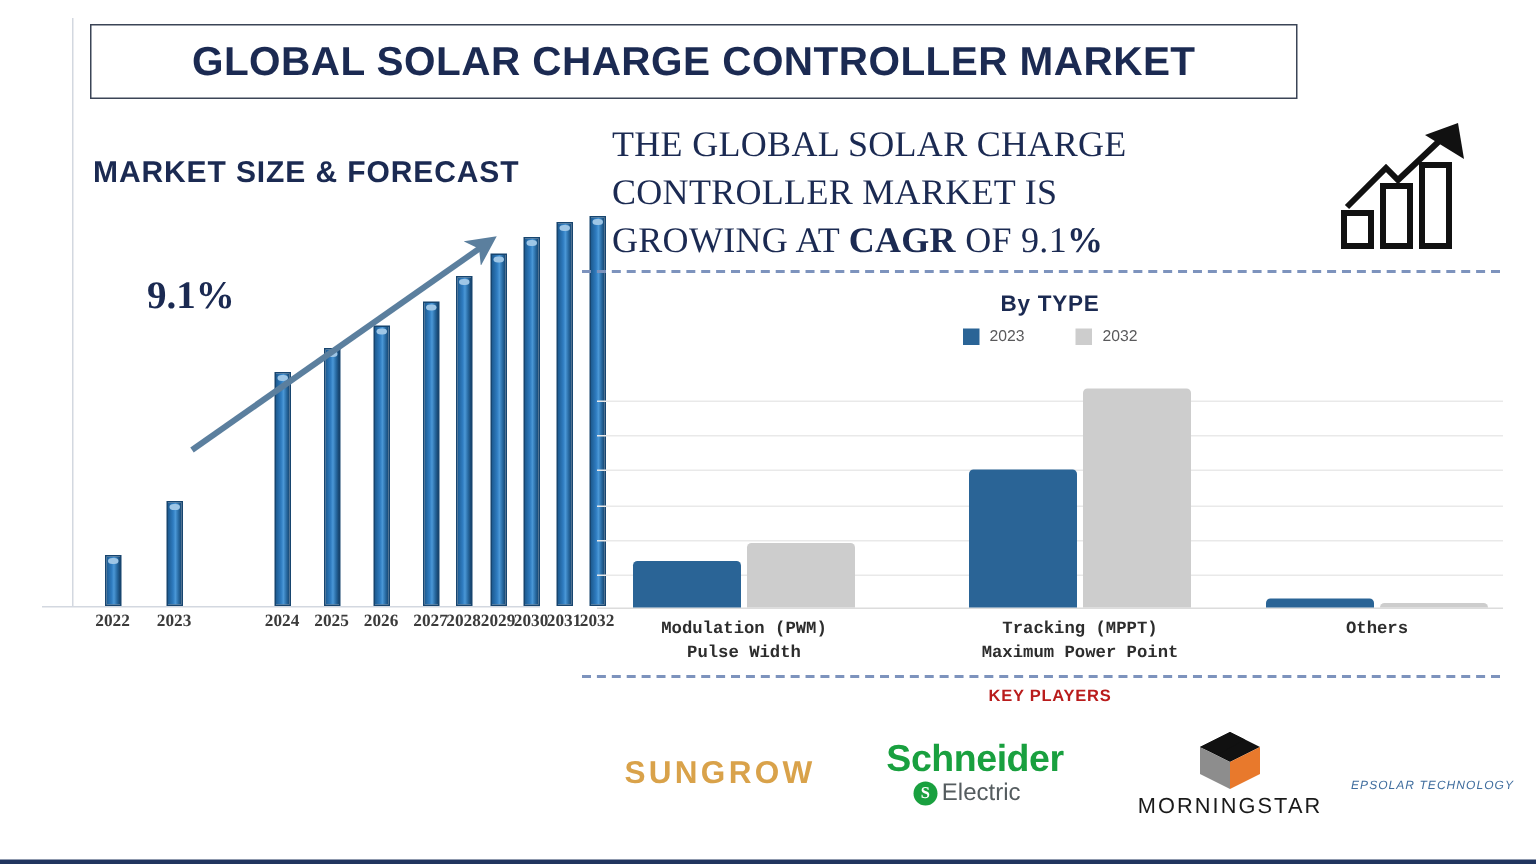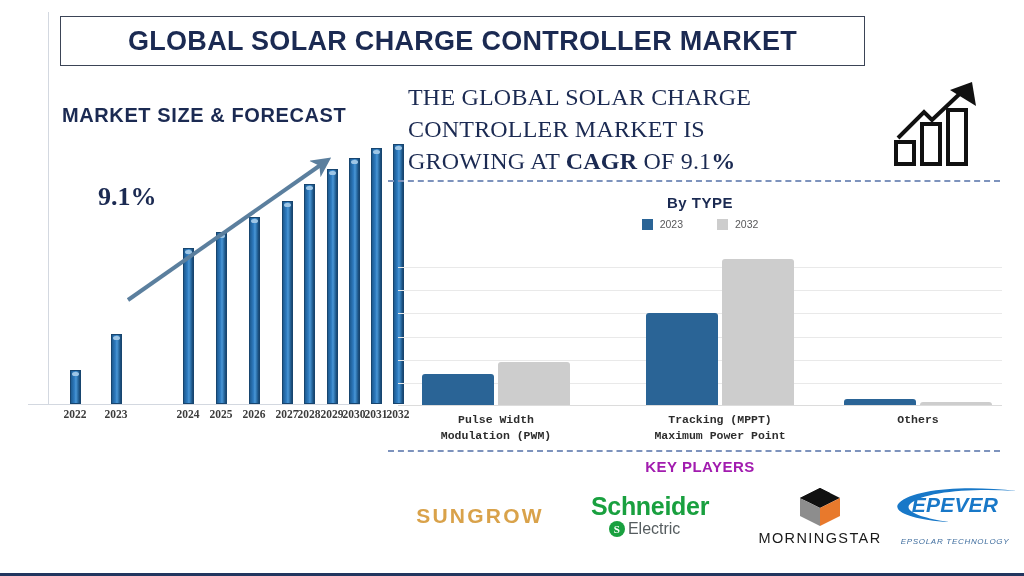--- a/index.html
+++ b/index.html
@@ -110,21 +110,21 @@
   .rbar{position:absolute;bottom:1px;border-radius:3px 3px 0 0;}
   .rcat-labels{position:absolute;left:18px;top:340px;width:604px;height:40px;}
   .rcat{
     position:absolute;text-align:center;
     font-family:"Liberation Mono", monospace;
     font-size:11.5px;font-weight:bold;color:#2d2d2d;line-height:1.35;
   }
 
   .key-players-title{
     position:absolute;left:0;top:386px;width:640px;text-align:center;
-    font-size:15px;font-weight:bold;color:#a21caf;letter-spacing:.5px;
+    font-size:11px;font-weight:bold;color:#b91c1c;letter-spacing:.5px;
   }
 
   .logos{
     position:absolute;left:0;top:406px;width:640px;height:80px;
   }
   .logo{position:absolute;top:0;height:76px;display:flex;flex-direction:column;
         align-items:center;justify-content:center;}
 
   .sungrow-text{
     font-size:21px;font-weight:bold;letter-spacing:2.2px;color:#d9a24a;
@@ -270,22 +270,22 @@
         <div class="rbar" style="left: 24px; width: 72px; height: 31px; background: rgb(42, 100, 150);"></div>
         <div class="rbar" style="left: 100px; width: 72px; height: 43px; background: rgb(205, 205, 205);"></div>
         <div class="rbar" style="left: 248px; width: 72px; height: 92px; background: rgb(42, 100, 150);"></div>
         <div class="rbar" style="left: 324px; width: 72px; height: 146px; background: rgb(205, 205, 205);"></div>
         <div class="rbar" style="left: 446px; width: 72px; height: 6px; background: rgb(42, 100, 150);"></div>
         <div class="rbar" style="left: 522px; width: 72px; height: 3px; background: rgb(205, 205, 205);"></div>
       </div>
 
     <div class="rcat-labels" id="right-cat-labels">
         <div class="rcat" style="width: 200px; left: -2px;">
+          <div>Modulation (PWM)</div>
           <div>Pulse Width</div>
-          <div>Modulation (PWM)</div>
         </div>
         <div class="rcat" style="width: 230px; left: 207px;">
           <div>Tracking (MPPT)</div>
           <div>Maximum Power Point</div>
         </div>
         <div class="rcat" style="width: 150px; left: 445px;">
           <div>Others</div>
         </div>
       </div>
 
@@ -313,26 +313,20 @@
         <div class="schneider-wrap">
           <span class="schneider-top">Schneider</span>
           <span class="schneider-bot">
             <span class="schneider-mark">S</span>
             <span class="schneider-el">Electric</span>
           </span>
         </div>
       </div>
 
       <div class="logo" style="left:510px;width:130px;">
-        <div class="epever-badge">
-          <svg class="epever-swoosh" viewBox="0 0 124 36">
-            <path d="M124,4 C72,-2 20,2 6,16 C-2,24 18,33 56,35 C28,31 10,24 17,17 C30,5 76,1 124,4 Z" fill="#1878c8"></path>
-          </svg>
-          <span class="epever-text">EPEVER</span>
-        </div>
         <span class="epever-sub">EPSOLAR TECHNOLOGY</span>
       </div>
 
     </div>
   </div>
 
   <div class="bottom-rule"></div>
 </div>
 
 </body></html>

